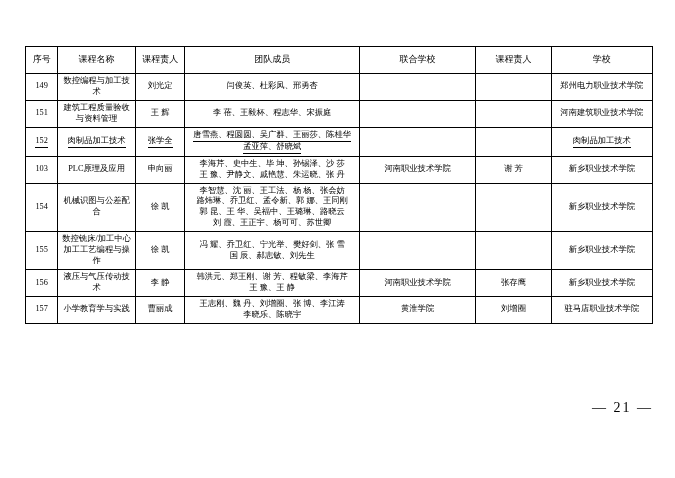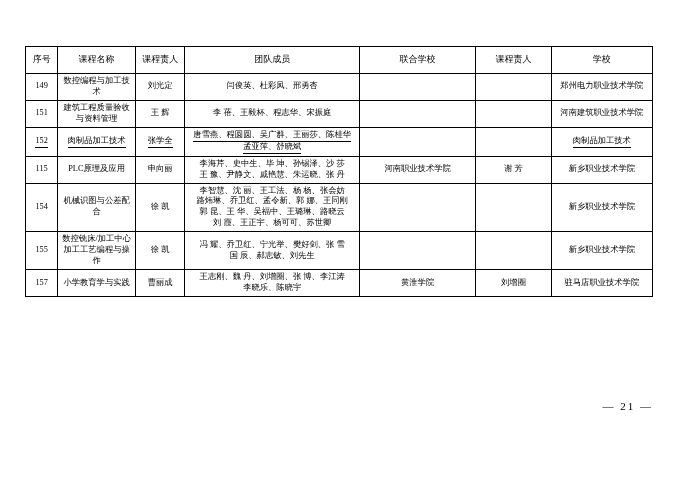--- a/index.html
+++ b/index.html
@@ -69,21 +69,21 @@
     border-bottom: 1px solid #000;
     display: inline-block;
     padding-bottom: 0px;
   }
   .pagenum {
     position: absolute;
     left: 0;
     top: 396px;
     width: 653px;
     text-align: right;
-    font-size: 11px;
+    font-size: 14px;
     letter-spacing: 2px;
     font-family: "Liberation Serif", serif;
   }
   .team-line { display: block; white-space: nowrap; }
 </style>
 </head>
 <body>
 
 <div class="page">
 
@@ -137,21 +137,21 @@
           <td class="cell-leader"><span class="ul">张学全</span></td>
           <td class="cell-team">
             <span class="team-line"><span class="ul">唐雪燕、程圆圆、吴广群、王丽莎、陈桂华</span></span>
             <span class="team-line"><span class="ul">孟亚萍、舒晓斌</span></span>
           </td>
           <td class="cell-union"></td>
           <td class="cell-uleader"></td>
           <td class="cell-school"><span class="ul">肉制品加工技术</span></td>
         </tr>
         <tr>
-          <td class="cell-seq">115</td>
+          <td class="cell-seq">103</td>
           <td class="cell-name">PLC原理及应用</td>
           <td class="cell-leader">申向丽</td>
           <td class="cell-team">
             <span class="team-line">李海芹、史中生、毕 坤、孙锡泽、沙 莎</span>
             <span class="team-line">王 豫、尹静文、戚艳慧、朱运晓、张 丹</span>
           </td>
           <td class="cell-union">河南职业技术学院</td>
           <td class="cell-uleader">谢 芳</td>
           <td class="cell-school">新乡职业技术学院</td>
         </tr>
@@ -175,20 +175,32 @@
           <td class="cell-leader">徐 凯</td>
           <td class="cell-team">
             <span class="team-line">冯 耀、乔卫红、宁光举、樊好剑、张 雪</span>
             <span class="team-line">国 辰、郝志敏、刘先生</span>
           </td>
           <td class="cell-union"></td>
           <td class="cell-uleader"></td>
           <td class="cell-school">新乡职业技术学院</td>
         </tr>
         <tr>
+          <td class="cell-seq">156</td>
+          <td class="cell-name">液压与气压传动技术</td>
+          <td class="cell-leader">李 静</td>
+          <td class="cell-team">
+            <span class="team-line">韩洪元、郑王刚、谢 芳、程敏梁、李海芹</span>
+            <span class="team-line">王 豫、王 静</span>
+          </td>
+          <td class="cell-union">河南职业技术学院</td>
+          <td class="cell-uleader">张存鹰</td>
+          <td class="cell-school">新乡职业技术学院</td>
+        </tr>
+        <tr>
           <td class="cell-seq">157</td>
           <td class="cell-name">小学教育学与实践</td>
           <td class="cell-leader">曹丽成</td>
           <td class="cell-team">
             <span class="team-line">王志刚、魏 丹、刘增圈、张 博、李江涛</span>
             <span class="team-line">李晓乐、陈晓宇</span>
           </td>
           <td class="cell-union">黄淮学院</td>
           <td class="cell-uleader">刘增圈</td>
           <td class="cell-school">驻马店职业技术学院</td>

